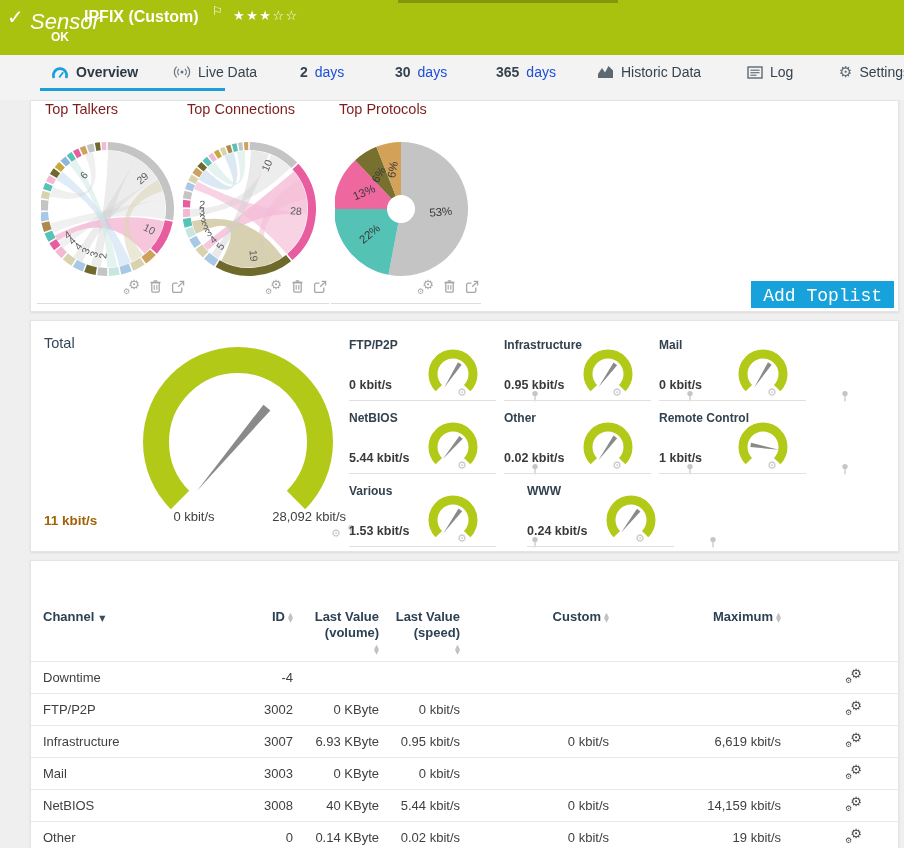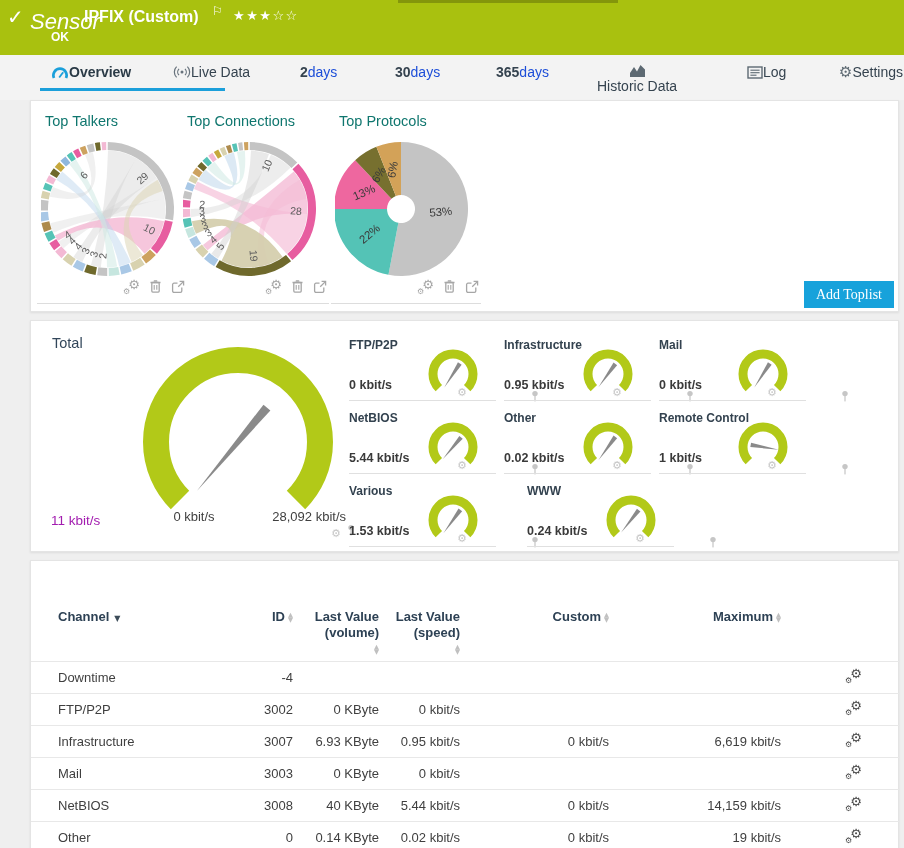--- a/index.html
+++ b/index.html
@@ -10,69 +10,69 @@
   .hdr{position:absolute;left:0;top:0;width:904px;height:55px;background:#a9c10f;color:#fff}
   .hdr .darkstrip{position:absolute;left:398px;top:0;width:220px;height:3px;background:rgba(0,0,0,.22)}
   .hdr .chk{position:absolute;left:7px;top:7px;font-size:20px;font-weight:bold}
   .hdr .kind{position:absolute;left:30px;top:9px;font-style:italic;font-size:22px}
   .hdr .title{position:absolute;left:84px;top:8px;font-weight:bold;font-size:16px}
   .hdr .flag{position:absolute;left:212px;top:5px;font-size:12px}
   .hdr .stars{position:absolute;left:233px;top:9px;font-size:13px;letter-spacing:1.5px}
   .hdr .ok{position:absolute;left:51px;top:30px;font-weight:bold;font-size:12px}
   
   .tabbar{position:absolute;left:0;top:55px;width:904px;height:45px;background:#f3f3f3}
-  .tab{position:absolute;top:9px;display:flex;align-items:center;font-size:14px;
+  .tab{position:absolute;top:9px;display:flex;align-items:center;gap:7px;font-size:14px;
        color:#35434f;cursor:pointer;white-space:nowrap}
   .tab .tnum{font-weight:bold}
   .tab .tword{color:#1d4ed8}
   .tab.active{font-weight:bold;color:#2a3a46}
   .tab-underline{position:absolute;left:40px;top:33px;width:185px;height:3px;background:#1b9fda}
   
   .card{position:absolute;left:30px;width:869px;background:#fff;border:1px solid #e4e4e4;box-sizing:border-box;
         box-shadow:0 1px 2px rgba(0,0,0,.08)}
   #card-toplists{top:100px;height:212px}
   #card-gauges{top:320px;height:232px}
   #card-table{top:560px;height:300px}
   
   .tblock{position:absolute;top:0;width:152px;height:212px}
-  .tblock .ttitle{position:absolute;left:4px;top:12px;font-size:14.5px;color:#0f766e}
+  .tblock .ttitle{position:absolute;left:4px;top:0;font-size:14.5px;color:#7f1d1d}
   .tblock svg.chart{position:absolute;left:0;top:36px}
   .chart-actions{position:absolute;right:8px;top:178px;display:flex;gap:9px;align-items:center;color:#a6a6a6}
   .chart-actions .act{cursor:pointer;display:flex;align-items:center}
   .tblock .tdivider{position:absolute;left:-4px;top:202px;width:150px;height:1px;background:#ddd}
   .gears{position:relative;display:inline-block;width:17px;height:14px;color:#a6a6a6}
   .gears .g1{position:absolute;right:0;top:-2px;font-size:13px}
   .gears .g2{position:absolute;left:0;bottom:-2px;font-size:8px}
   .btn-add{position:absolute;right:4px;top:180px;background:#17a2db;color:#fff;border:none;
-           font-size:14px;padding:5px 12px;height:27px;cursor:pointer;font-family:Liberation Serif, serif}
+           font-size:18px;padding:5px 12px;height:27px;cursor:pointer;font-family:Liberation Mono, monospace}
   
-  .glabel{position:absolute;left:21px;top:14px;font-size:14.5px;color:#32465a}
+  .glabel{position:absolute;left:13px;top:14px;font-size:14.5px;color:#32465a}
   #total-gauge{position:absolute;left:111px;top:25px}
   .scale{position:absolute;top:188px;font-size:13px;color:#3f3f3f}
   .scale.min{left:128px;width:70px;text-align:center}
   .scale.max{left:215px;width:100px;text-align:right}
-  .total-value{position:absolute;left:20px;top:192px;font-size:13.5px;font-weight:normal;color:#a21caf}
+  .total-value{position:absolute;left:13px;top:192px;font-size:13.5px;font-weight:bold;color:#a16207}
   .pingear{display:flex;gap:5px;align-items:center;color:#c6c6c6;position:absolute}
   .pingear .uicon{font-size:11px;color:#c6c6c6;cursor:pointer}
   #total-pingear{left:300px;top:202px}
   .gcell{position:absolute;width:147px;height:66px}
   .gcell .gtitle{position:absolute;left:0;top:2px;font-size:12px;font-weight:bold;color:#33424f}
   .gcell svg{position:absolute;left:73px;top:8px}
   .gcell .gvalue{position:absolute;left:0;top:42px;font-size:12.5px;font-weight:bold;color:#3a3a3a}
   .gcell .pingear{left:108px;top:46px}
   .gcell .gdivider{position:absolute;left:0;top:64px;width:147px;height:1px;background:#e0e0e0}
   
   .thead{position:absolute;left:0;top:48px;width:869px;display:flex;font-size:13px;font-weight:bold;color:#2d4154}
   .thead .hc{box-sizing:border-box;padding-right:2px}
   .sorticon{display:inline-flex;flex-direction:column;vertical-align:middle;margin-left:3px;color:#c0c0c0;font-size:6.5px;line-height:5px}
   .sortdown{color:#3c4c59;font-size:8px;margin-left:5px}
   .rows{position:absolute;left:0;top:100px;width:869px}
   .trow{display:flex;height:31px;align-items:center;border-top:1px solid #e8e8e8;font-size:13px;color:#3f3f3f;cursor:pointer}
   .tc{box-sizing:border-box;padding-right:2px;white-space:nowrap}
-  .c-chan{width:197px;padding-left:27px;text-align:left}
+  .c-chan{width:197px;padding-left:12px;text-align:left}
   .c-id{width:67px;text-align:right}
   .c-vol{width:86px;text-align:right}
   .c-spd{width:81px;text-align:right}
   .c-min{width:149px;text-align:right}
   .c-max{width:172px;text-align:right}
   .c-gear{width:117px;padding-left:62px;text-align:left}
   .rowgear{color:#4a4a4a}
   .hc.c-chan{text-align:left}
   .hc.c-id,.hc.c-vol,.hc.c-spd,.hc.c-min,.hc.c-max{text-align:right}
   .hc .wrap{display:inline-block;text-align:right;line-height:16px}
@@ -112,21 +112,21 @@
         <span class="tword">days</span>
       </div>
       <div class="tab" style="left: 395px;">
         <span class="tnum">30</span>
         <span class="tword">days</span>
       </div>
       <div class="tab" style="left: 496px;">
         <span class="tnum">365</span>
         <span class="tword">days</span>
       </div>
-      <div class="tab" style="left: 597px; flex-direction: column;">
+      <div class="tab" style="left: 597px;">
         <svg width="17" height="14" viewBox="0 0 17 14">
           <path d="M1 13 L1 9 L5 3 L8 7.5 L11.5 1 L16 5.5 L16 13 Z" fill="#5d6972"></path>
         </svg>
         <span class="tlabel">Historic Data</span>
       </div>
       <div class="tab" style="left: 747px; justify-content: space-between;">
         <svg width="16" height="13" viewBox="0 0 16 13">
           <rect x="1" y="1" width="14" height="11" fill="none" stroke="#5d6972" stroke-width="1.4"></rect>
           <line x1="3.4" y1="4.2" x2="12.6" y2="4.2" stroke="#5d6972" stroke-width="1.1"></line>
           <line x1="3.4" y1="6.7" x2="12.6" y2="6.7" stroke="#5d6972" stroke-width="1.1"></line>

